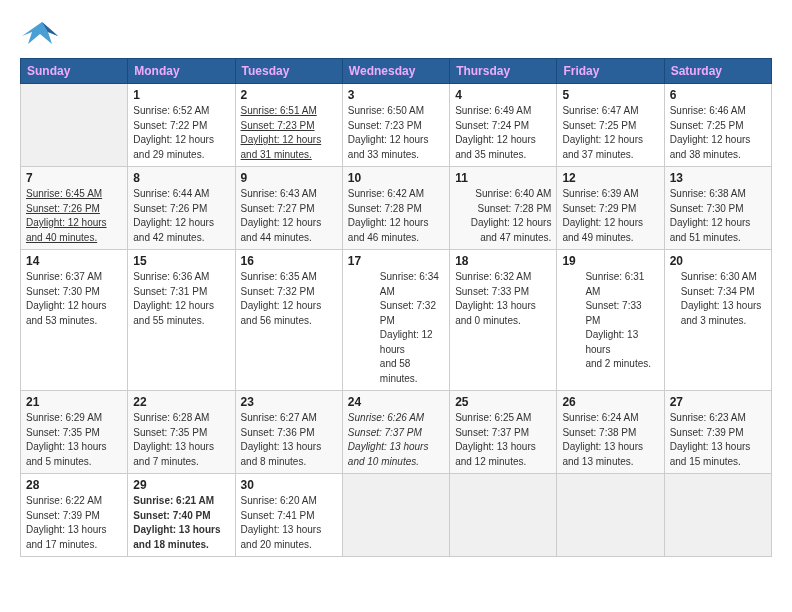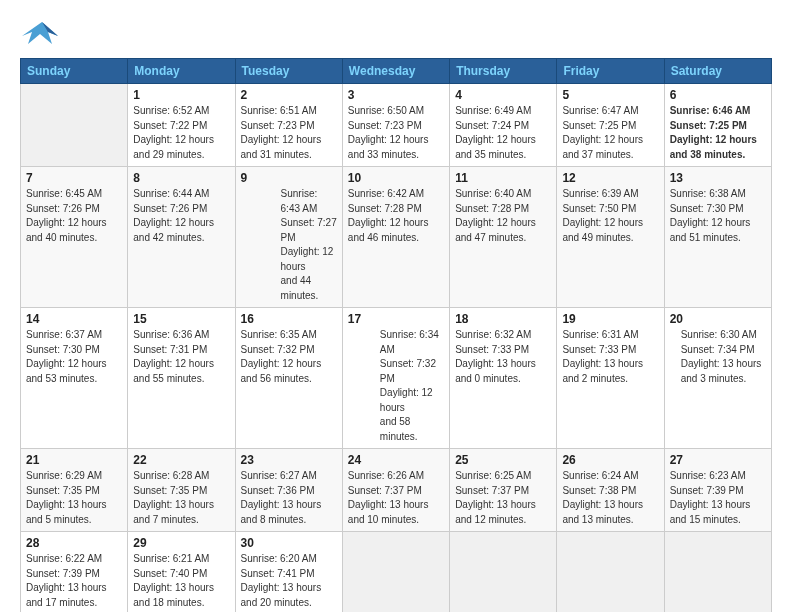--- a/index.html
+++ b/index.html
@@ -33,21 +33,21 @@
       color: #333;
       margin-top: 2px;
     }
     table {
       width: 100%;
       border-collapse: collapse;
       table-layout: fixed;
     }
     thead tr th {
       background-color: #2a6099;
-      color: #7dd3fc;
+      color: #f0abfc;
       font-size: 12px;
       font-weight: bold;
       padding: 5px 6px;
       text-align: left;
       border: 1px solid #1a4a7a;
     }
     tbody tr td {
       border: 1px solid #ccc;
       vertical-align: top;
       padding: 4px 5px;
@@ -137,21 +137,21 @@
           <td class="empty-cell"></td>
           <td>
             <span class="day-num">1</span>
             <div class="day-info" style="white-space: pre-line;">Sunrise: 6:52 AM
 Sunset: 7:22 PM
 Daylight: 12 hours
 and 29 minutes.</div>
           </td>
           <td>
             <span class="day-num">2</span>
-            <div class="day-info" style="white-space: pre-line;">Sunrise: 6:51 AM
+            <div class="day-info" style="white-space: pre-line; text-decoration: underline;">Sunrise: 6:51 AM
 Sunset: 7:23 PM
 Daylight: 12 hours
 and 31 minutes.</div>
           </td>
           <td>
             <span class="day-num">3</span>
             <div class="day-info" style="white-space: pre-line;">Sunrise: 6:50 AM
 Sunset: 7:23 PM
 Daylight: 12 hours
 and 33 minutes.</div>
@@ -165,66 +165,66 @@
           </td>
           <td>
             <span class="day-num">5</span>
             <div class="day-info" style="white-space: pre-line;">Sunrise: 6:47 AM
 Sunset: 7:25 PM
 Daylight: 12 hours
 and 37 minutes.</div>
           </td>
           <td>
             <span class="day-num">6</span>
-            <div class="day-info" style="white-space: pre-line; font-weight: bold;">Sunrise: 6:46 AM
+            <div class="day-info" style="white-space: pre-line;">Sunrise: 6:46 AM
 Sunset: 7:25 PM
 Daylight: 12 hours
 and 38 minutes.</div>
           </td>
         </tr>
         <tr>
           <td>
             <span class="day-num">7</span>
-            <div class="day-info" style="white-space: pre-line;">Sunrise: 6:45 AM
+            <div class="day-info" style="white-space: pre-line; text-decoration: underline;">Sunrise: 6:45 AM
 Sunset: 7:26 PM
 Daylight: 12 hours
 and 40 minutes.</div>
           </td>
           <td>
             <span class="day-num">8</span>
             <div class="day-info" style="white-space: pre-line;">Sunrise: 6:44 AM
 Sunset: 7:26 PM
 Daylight: 12 hours
 and 42 minutes.</div>
           </td>
           <td>
             <span class="day-num">9</span>
-            <div class="day-info" style="white-space: pre-line; margin-left: 40px;">Sunrise: 6:43 AM
+            <div class="day-info" style="white-space: pre-line;">Sunrise: 6:43 AM
 Sunset: 7:27 PM
 Daylight: 12 hours
 and 44 minutes.</div>
           </td>
           <td>
             <span class="day-num">10</span>
             <div class="day-info" style="white-space: pre-line;">Sunrise: 6:42 AM
 Sunset: 7:28 PM
 Daylight: 12 hours
 and 46 minutes.</div>
           </td>
           <td>
             <span class="day-num">11</span>
-            <div class="day-info" style="white-space: pre-line;">Sunrise: 6:40 AM
+            <div class="day-info" style="white-space: pre-line; text-align: right;">Sunrise: 6:40 AM
 Sunset: 7:28 PM
 Daylight: 12 hours
 and 47 minutes.</div>
           </td>
           <td>
             <span class="day-num">12</span>
             <div class="day-info" style="white-space: pre-line;">Sunrise: 6:39 AM
-Sunset: 7:50 PM
+Sunset: 7:29 PM
 Daylight: 12 hours
 and 49 minutes.</div>
           </td>
           <td>
             <span class="day-num">13</span>
             <div class="day-info" style="white-space: pre-line;">Sunrise: 6:38 AM
 Sunset: 7:30 PM
 Daylight: 12 hours
 and 51 minutes.</div>
           </td>
@@ -260,21 +260,21 @@
           </td>
           <td>
             <span class="day-num">18</span>
             <div class="day-info" style="white-space: pre-line;">Sunrise: 6:32 AM
 Sunset: 7:33 PM
 Daylight: 13 hours
 and 0 minutes.</div>
           </td>
           <td>
             <span class="day-num">19</span>
-            <div class="day-info" style="white-space: pre-line;">Sunrise: 6:31 AM
+            <div class="day-info" style="white-space: pre-line; margin-left: 23px;">Sunrise: 6:31 AM
 Sunset: 7:33 PM
 Daylight: 13 hours
 and 2 minutes.</div>
           </td>
           <td>
             <span class="day-num">20</span>
             <div class="day-info" style="white-space: pre-line; margin-left: 11px;">Sunrise: 6:30 AM
 Sunset: 7:34 PM
 Daylight: 13 hours
 and 3 minutes.</div>
@@ -297,21 +297,21 @@
           </td>
           <td>
             <span class="day-num">23</span>
             <div class="day-info" style="white-space: pre-line;">Sunrise: 6:27 AM
 Sunset: 7:36 PM
 Daylight: 13 hours
 and 8 minutes.</div>
           </td>
           <td>
             <span class="day-num">24</span>
-            <div class="day-info" style="white-space: pre-line;">Sunrise: 6:26 AM
+            <div class="day-info" style="white-space: pre-line; font-style: italic;">Sunrise: 6:26 AM
 Sunset: 7:37 PM
 Daylight: 13 hours
 and 10 minutes.</div>
           </td>
           <td>
             <span class="day-num">25</span>
             <div class="day-info" style="white-space: pre-line;">Sunrise: 6:25 AM
 Sunset: 7:37 PM
 Daylight: 13 hours
 and 12 minutes.</div>
@@ -334,21 +334,21 @@
         <tr>
           <td>
             <span class="day-num">28</span>
             <div class="day-info" style="white-space: pre-line;">Sunrise: 6:22 AM
 Sunset: 7:39 PM
 Daylight: 13 hours
 and 17 minutes.</div>
           </td>
           <td>
             <span class="day-num">29</span>
-            <div class="day-info" style="white-space: pre-line;">Sunrise: 6:21 AM
+            <div class="day-info" style="white-space: pre-line; font-weight: bold;">Sunrise: 6:21 AM
 Sunset: 7:40 PM
 Daylight: 13 hours
 and 18 minutes.</div>
           </td>
           <td>
             <span class="day-num">30</span>
             <div class="day-info" style="white-space: pre-line;">Sunrise: 6:20 AM
 Sunset: 7:41 PM
 Daylight: 13 hours
 and 20 minutes.</div>

